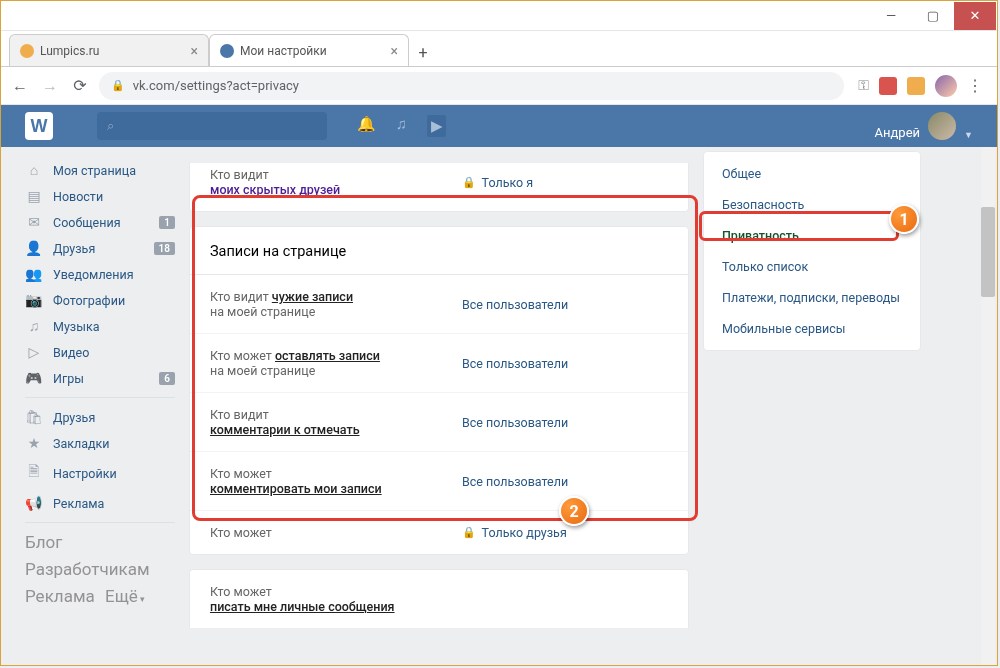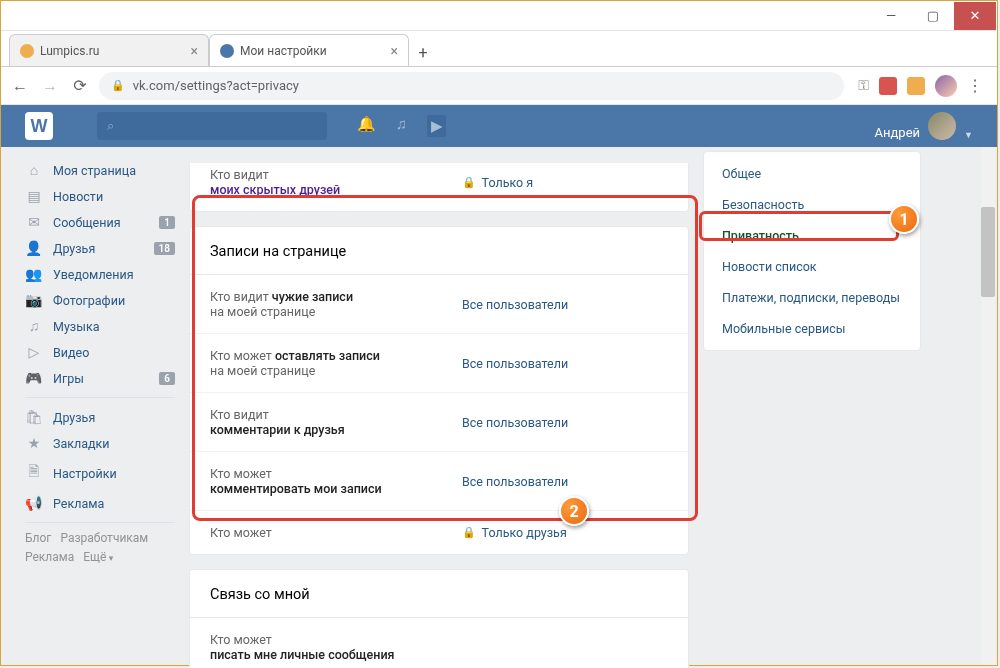--- a/index.html
+++ b/index.html
@@ -40,32 +40,32 @@
   
   .content-wrap { display:flex; height: calc(100% - 30px - 36px - 38px - 42px); background:#edeef0; padding: 0 24px; position:relative;}
   .scrollbar-track { position:absolute; right:2px; top:0; width:14px; height:100%; background:#f1f1f1;}
   .scrollbar-thumb { position:absolute; right:2px; top:60px; width:14px; height:90px; background:#c3c3c3; border-radius:2px;}
 
   .left-nav { width: 150px; padding-top: 10px; font-size: 12.5px;}
   .left-nav .item { display:flex; align-items:center; gap:10px; padding: 5px 0; color:#2a5885;}
   .left-nav .item .icn { width:18px; text-align:center; color:#99a2ad; font-size:14px;}
   .left-nav .item .badge { margin-left:auto; background:#99a2ad; color:#fff; border-radius:2px; font-size:10px; padding:1px 5px; font-weight:600;}
   .left-nav .sep { height:1px; background:#dce1e6; margin: 6px 0;}
-  .left-nav .bottom-links { color:#939393; font-size:12px; line-height:1.6; margin-top:6px;}
+  .left-nav .bottom-links { color:#939393; font-size:17px; line-height:1.6; margin-top:6px;}
   .left-nav .bottom-links span { margin-right:6px;}
   .left-nav .more::after{content:" ▾"; font-size:9px;}
 
   .center-col { flex:1; max-width: 500px; margin: 0 14px; padding-top:16px;}
   .card { background:#fff; border:1px solid #e7e8ec; border-radius:4px; margin-bottom:14px; position:relative;}
   .card-partial-top { border-top:none; border-radius:0 0 4px 4px; padding: 4px 20px 14px 20px;}
   .card-title { font-size:14.5px; color:#000; padding: 16px 20px 14px 20px; border-bottom:1px solid #e7e8ec;}
   .setting-row { display:flex; align-items:center; padding: 14px 20px; border-bottom:1px solid #f2f3f5;}
   .setting-row:last-child { border-bottom:none; }
   .setting-label { width: 55%; font-size:12.5px; color:#656565;}
-  .setting-label b { color:#222; font-weight:500;}
+  .setting-label b { color:#222; font-weight:500;text-decoration:underline;}
   .setting-value { color:#2a5885; font-size:12.5px; display:flex; align-items:center; gap:6px;}
   .lock-sm { color:#99a2ad; font-size:11px;}
   .partial-label { font-size:12.5px; color:#656565;}
   .partial-label b{ color:#4c1d95; font-weight:500;text-align:center;}
 
   .right-col { width: 218px; padding-top:4px;}
   .side-menu { background:#fff; border:1px solid #e7e8ec; border-radius:4px; padding:6px 0; font-size:12.5px;}
   .side-item { padding: 8px 18px; color:#2a5885; position:relative;}
   .side-item.active { color:#14532d; font-weight:500;}
   .side-item .gear { position:absolute; right:12px; top:8px; color:#c3c9d0; font-size:12px;}
@@ -227,50 +227,49 @@
 
         <div class="setting-row">
           <div class="setting-label"><span>Кто видит </span><b>чужие записи</b><br><span>на моей странице</span></div>
           <div class="setting-value">Все пользователи</div>
         </div>
         <div class="setting-row">
           <div class="setting-label"><span>Кто может </span><b>оставлять записи</b><br><span>на моей странице</span></div>
           <div class="setting-value">Все пользователи</div>
         </div>
         <div class="setting-row">
-          <div class="setting-label"><span>Кто видит</span><br><b>комментарии к друзья</b></div>
+          <div class="setting-label"><span>Кто видит</span><br><b>комментарии к отмечать</b></div>
           <div class="setting-value">Все пользователи</div>
         </div>
         <div class="setting-row">
           <div class="setting-label"><span>Кто может</span><br><b>комментировать мои записи</b></div>
           <div class="setting-value">Все пользователи</div>
         </div>
         <div class="setting-row">
           <div class="setting-label"><span>Кто может</span><br></div>
           <div class="setting-value">
               <span class="lock-sm">🔒</span>
               <span>Только друзья</span>
             </div>
         </div>
       </div>
 
       <div class="card partial-bottom">
-        <div class="card-title">Связь со мной</div>
         <div class="setting-row" style="border-bottom:none;">
           <div class="setting-label"><span>Кто может</span><br><b>писать мне личные сообщения</b></div>
         </div>
       </div>
     </div>
 
     <div class="right-col">
       <div class="side-menu">
         <div class="side-item">Общее</div>
         <div class="side-item">Безопасность</div>
         <div class="side-item active">Приватность</div>
-        <div class="side-item">Новости список</div>
+        <div class="side-item">Только список</div>
         <div class="side-item">Платежи, подписки, переводы</div>
         <div class="side-item">Мобильные сервисы</div>
       </div>
     </div>
   </div>
 </div>
 
 <div class="hl-box-1"></div>
 <div class="hl-box-2"></div>
 <div class="num-badge nb1">1</div>

